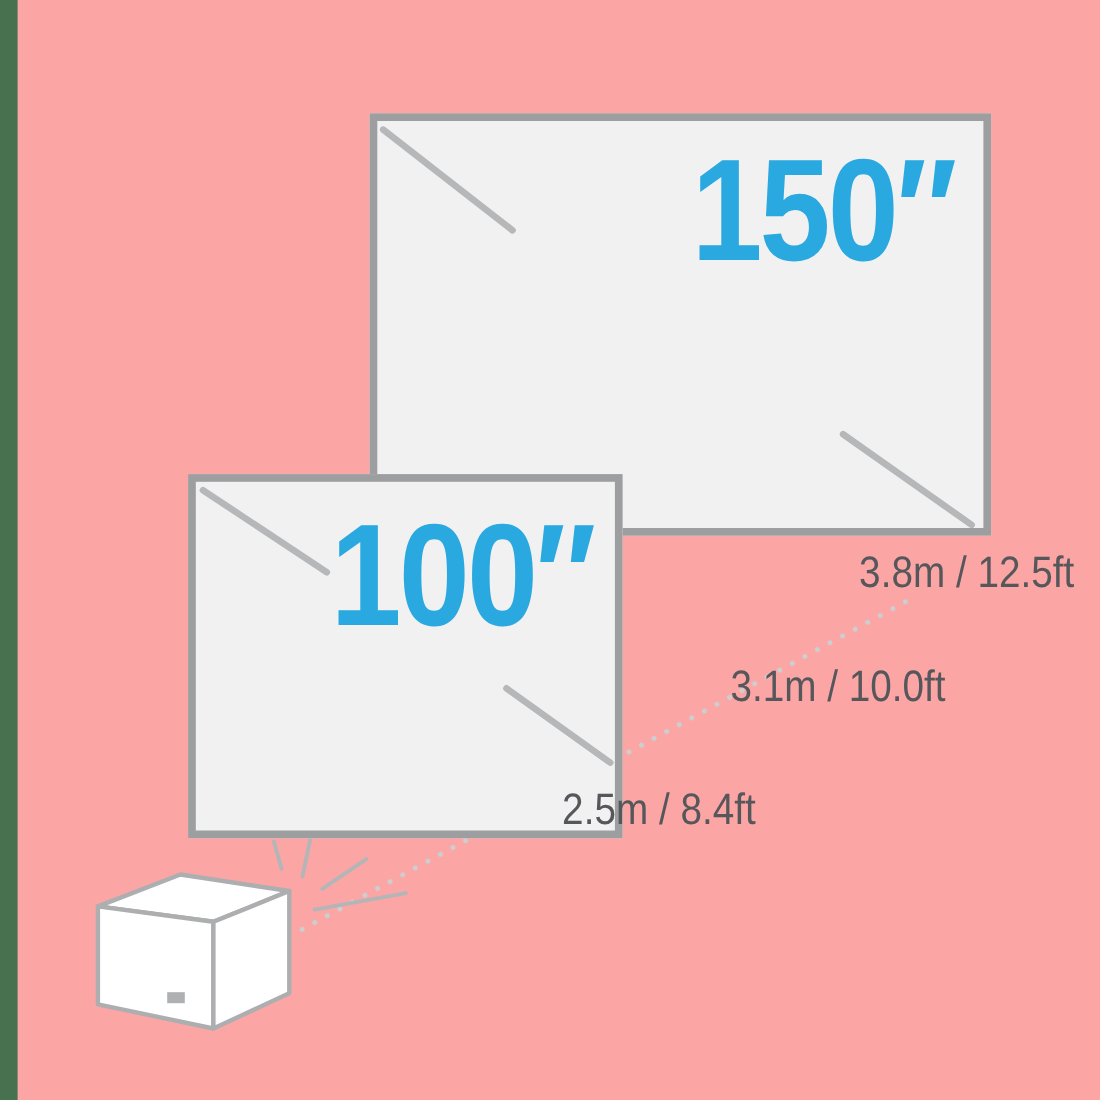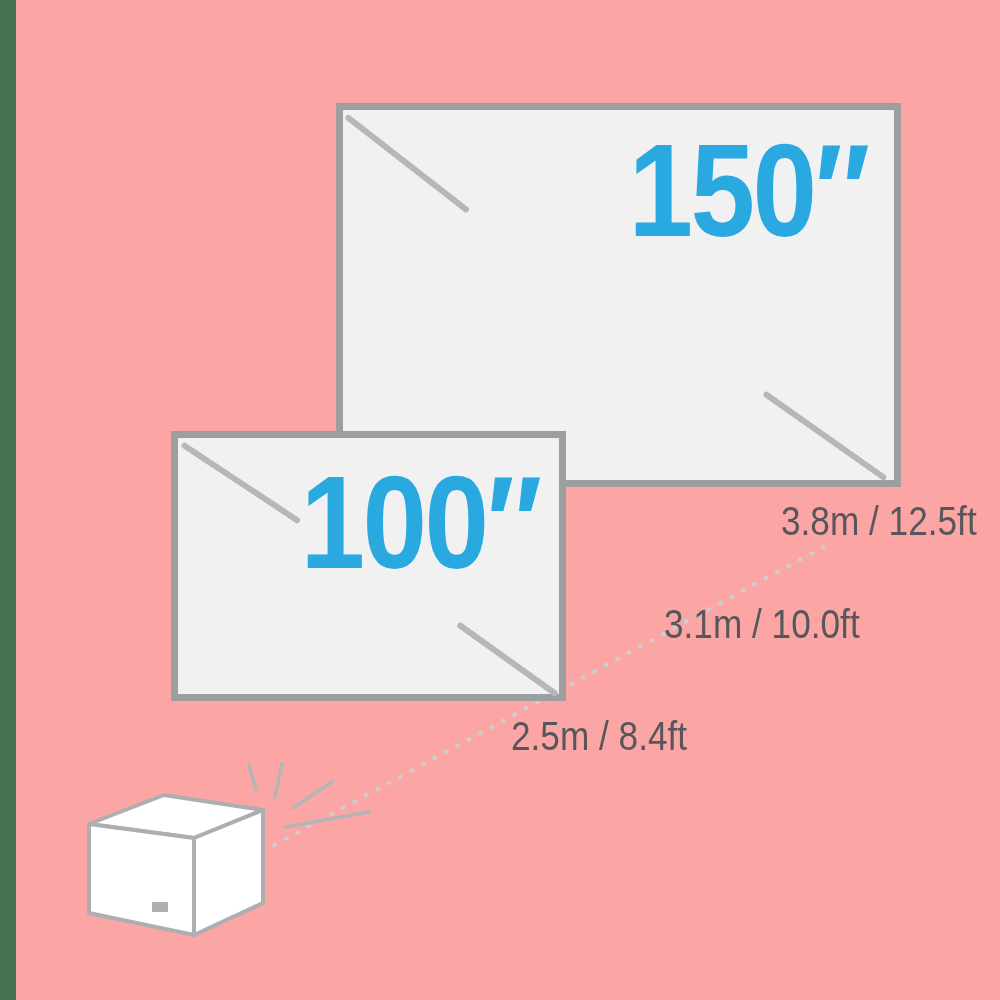--- a/index.html
+++ b/index.html
@@ -13,21 +13,21 @@
 
   
   .screen{
     position:absolute;
     background:#F1F1F2;
     border:7px solid #9C9EA0;
     box-sizing:border-box;
   }
   .screen-150{left:320px;top:103px;width:565px;height:384px;z-index:1;}
   .screen-120{left:247px;top:270px;width:468px;height:318px;z-index:2;}
-  .screen-100{left:155px;top:431px;width:395px;height:270px;z-index:3;}
+  .screen-100{left:155px;top:431px;width:395px;height:331px;z-index:3;}
 
   .glare{
     position:absolute;height:6px;border-radius:3px;
     background:#B5B7B9;transform-origin:0 50%;
   }
   .g150a{left:3px;top:3px;width:155px;transform:rotate(37.9deg);}
   .g150b{left:421px;top:280px;width:149px;transform:rotate(35.2deg);}
   .g120a{left:4px;top:5px;width:143px;transform:rotate(33.6deg);}
   .g120b{left:351px;top:235px;width:125px;transform:rotate(34.6deg);}
   .g100a{left:4px;top:3px;width:141px;transform:rotate(33.5deg);}

